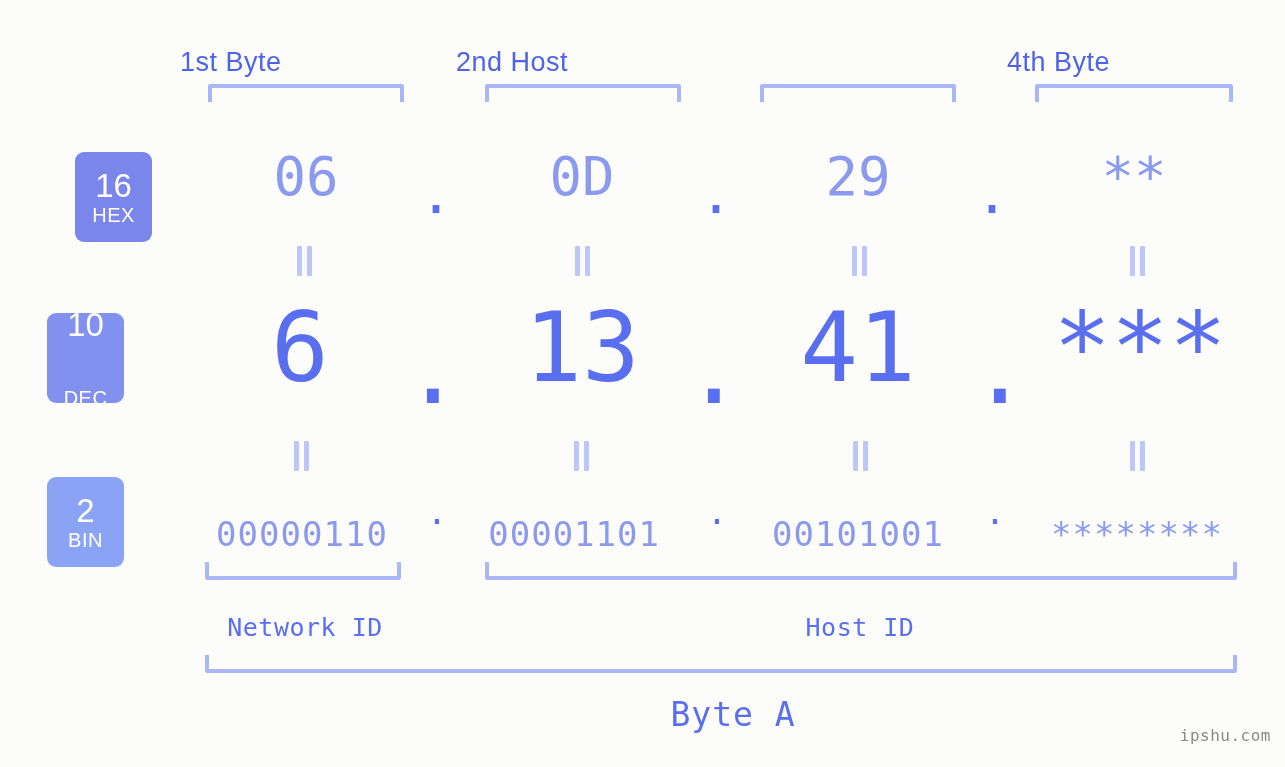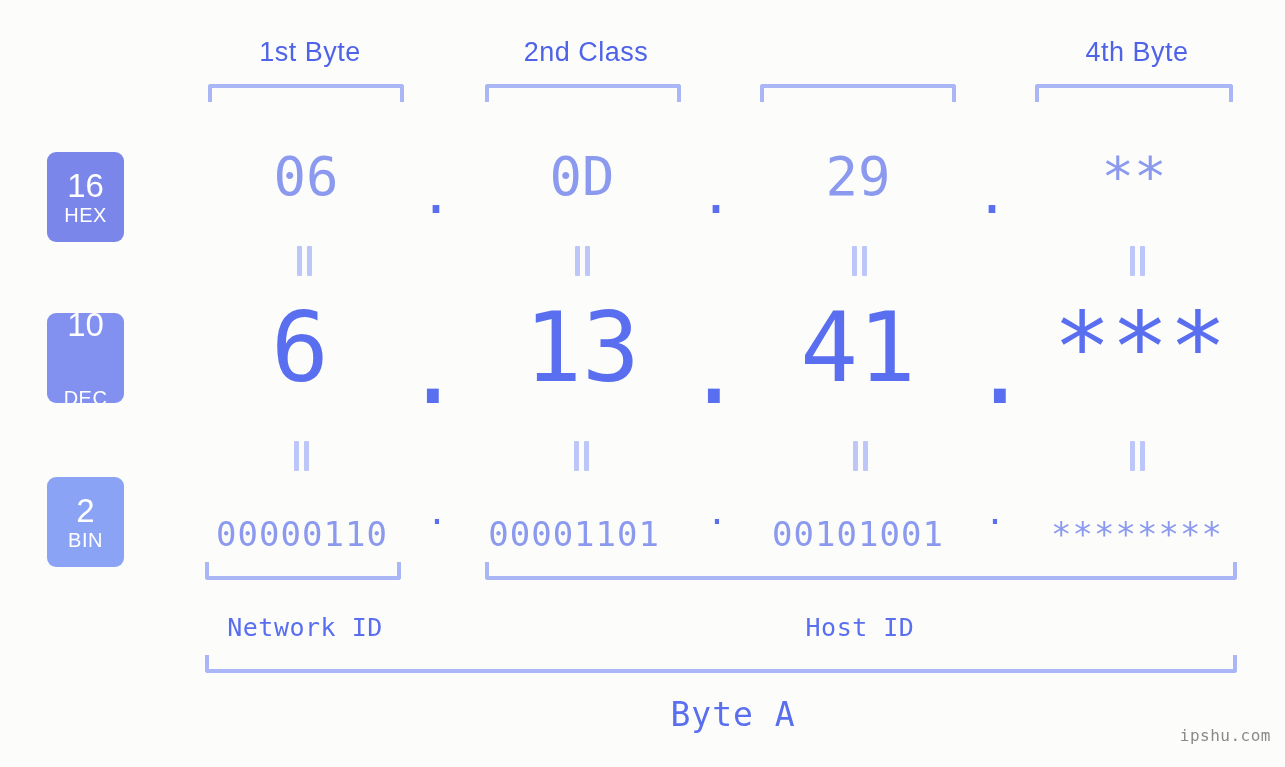--- a/index.html
+++ b/index.html
@@ -15,24 +15,24 @@
   #stage {
     position: relative;
     width: 1285px;
     height: 767px;
     background: #fcfdfa;
   }
 
   
   .byte-header {
     position: absolute;
-    top: 32px;
+    top: 42px;
     height: 40px;
     line-height: 40px;
-    text-align: center;
+    text-align: left;
     font-family: "Liberation Sans", sans-serif;
     font-size: 27px;
     color: #4f63e8;
     letter-spacing: 0.5px;
     white-space: nowrap;
   }
 
   
   .bracket-top {
     position: absolute;
@@ -70,21 +70,21 @@
     font-size: 33px;
     font-weight: 400;
     letter-spacing: 0px;
     margin-bottom: 3px;
   }
   .badge .abbr {
     font-size: 20px;
     font-weight: 400;
     letter-spacing: 0.5px;
   }
-  #badge-hex { top: 152px; height: 90px; background: #7b86ea; }
+  #badge-hex { top: 152px; height: 90px; background: #7b86ea; margin-left: 28px; }
   #badge-dec { top: 313px; height: 90px; background: #8290ef; gap: 44px; }
   #badge-bin { top: 477px; height: 90px; background: #8ba3f5; }
 
   
   .row {
     position: absolute;
     left: 0;
     width: 1285px;
     white-space: nowrap;
   }
@@ -194,21 +194,21 @@
     color: #8a8a8a;
     letter-spacing: 0.5px;
   }
 </style>
 </head>
 <body>
 
 <div id="stage">
 
   <div class="byte-header" style="left:180px; width:260px;">1st Byte</div>
-  <div class="byte-header" style="left:456px; width:260px;">2nd Class</div>
+  <div class="byte-header" style="left:456px; width:260px;">2nd Host</div>
   <div class="byte-header" style="left:1007px; width:260px;">4th Byte</div>
 
   <div class="bracket-top" style="left:208px; top:84px; width:196px;"></div>
   <div class="bracket-top" style="left:485px; top:84px; width:196px;"></div>
   <div class="bracket-top" style="left:760px; top:84px; width:196px;"></div>
   <div class="bracket-top" style="left:1035px; top:84px; width:198px;"></div>
 
   <div class="badge" id="badge-hex">
     <span class="num">16</span>
     <span class="abbr">HEX</span>

